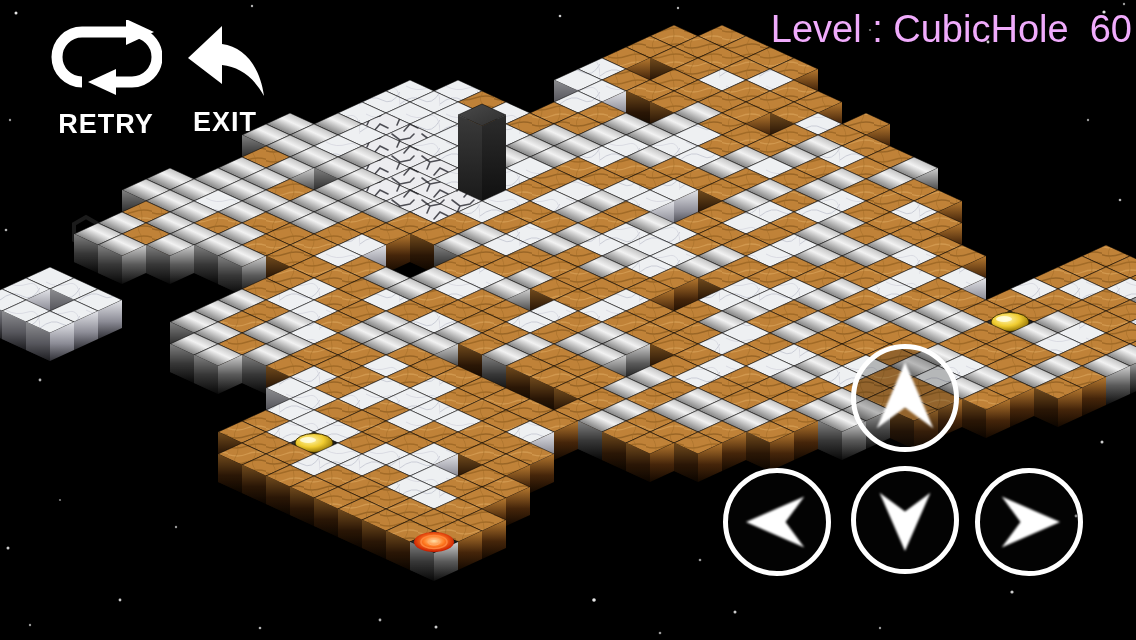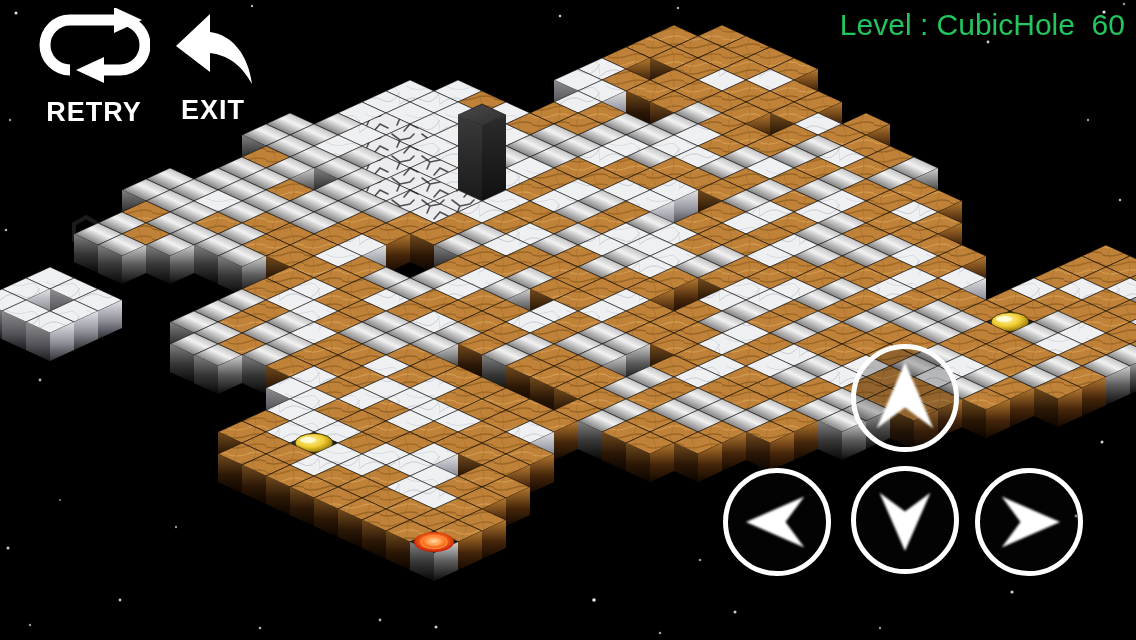--- a/index.html
+++ b/index.html
@@ -1,26 +1,26 @@
 <!DOCTYPE html>
 <html><head>
 <meta charset="utf-8">
 <style>
   html,body{margin:0;padding:0;background:#000;}
   #stage{position:relative;width:1136px;height:640px;background:#000;overflow:hidden;
          font-family:"Liberation Sans", sans-serif;}
   #scene{position:absolute;left:0;top:0;}
   
-  .hud-btn{position:absolute;background:transparent;border:none;padding:0;margin:0;
+  .hud-btn{position:absolute;background:transparent;border:none;padding:0;margin:12px;
            color:#fff;text-align:center;cursor:pointer;}
   #retry-btn{left:38px;top:8px;width:112px;}
   #exit-btn{left:168px;top:12px;width:90px;text-align:center;}
   .hud-label{display:block;font-weight:bold;font-size:27px;letter-spacing:1px;
              color:#fff;margin-top:2px;font-family:"Liberation Sans",sans-serif;}
-  #level-label{position:absolute;top:8px;right:11px;color:#22c55e;font-size:30px;
+  #level-label{position:absolute;top:8px;right:4px;color:#f0abfc;font-size:38px;
                font-weight:400;white-space:pre;}
   
   .dpad-btn{position:absolute;width:108px;height:108px;box-sizing:border-box;
             border:5px solid #fff;border-radius:50%;background:rgba(10,10,10,0.25);
             padding:0;cursor:pointer;}
   .dpad-btn svg{position:absolute;left:0;top:0;width:98px;height:98px;}
   #dpad-up{left:851px;top:344px;}
   #dpad-left{left:723px;top:468px;}
   #dpad-down{left:851px;top:466px;}
   #dpad-right{left:975px;top:468px;}

